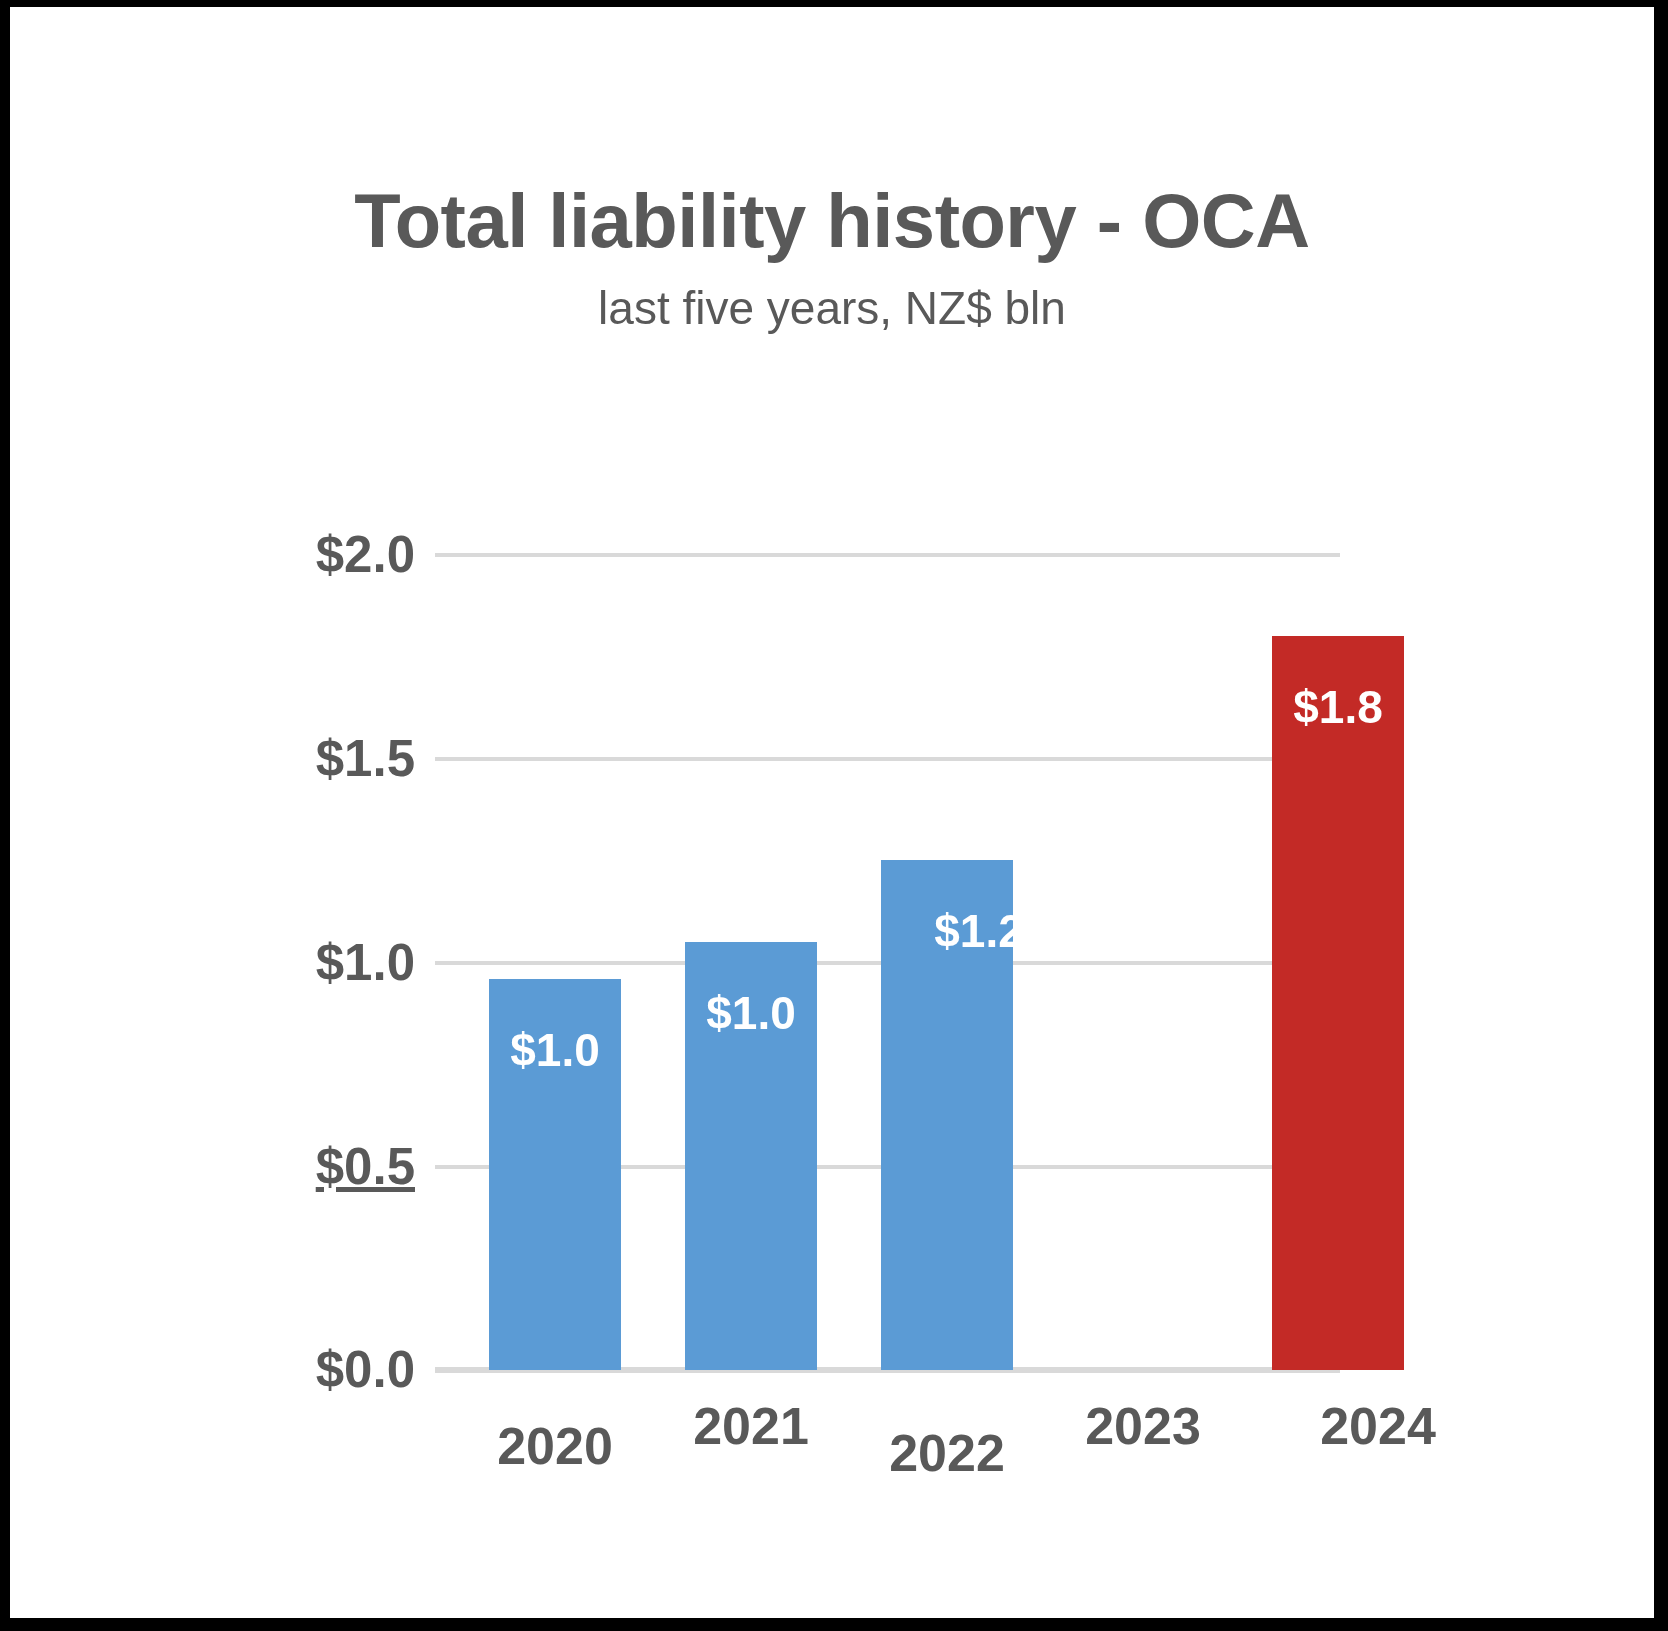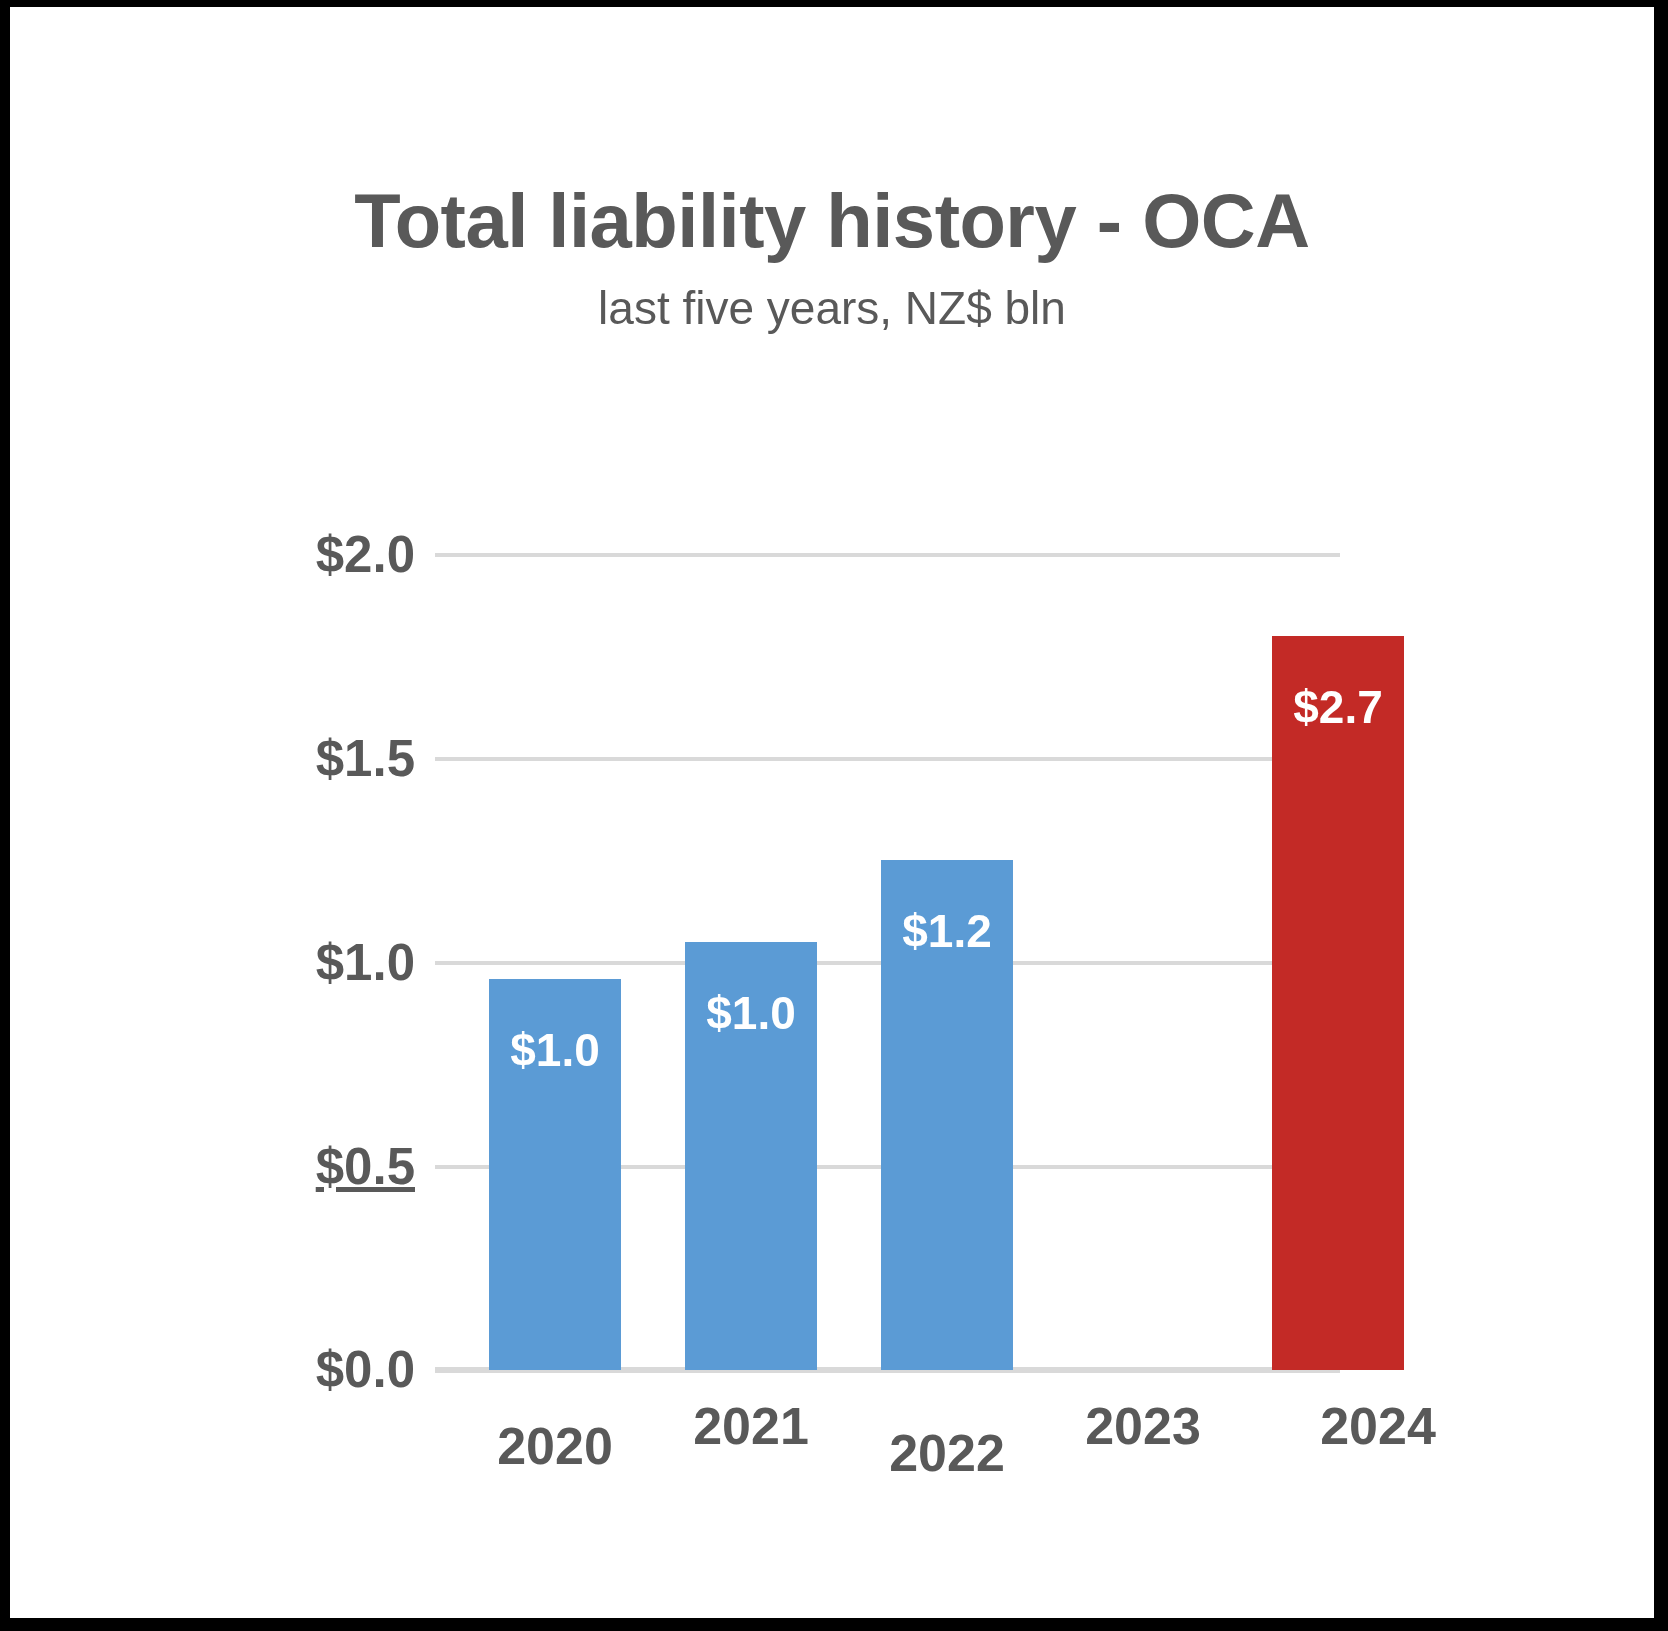--- a/index.html
+++ b/index.html
@@ -154,26 +154,26 @@
 
       <div class="bar" style="left:479px; width:132px; height:391px; background:#5B9BD5;">
         <div class="bar-label" style="top:48px;">$1.0</div>
       </div>
 
       <div class="bar" style="left:675px; width:132px; height:428px; background:#5B9BD5;">
         <div class="bar-label" style="top:48px;">$1.0</div>
       </div>
 
       <div class="bar" style="left:871px; width:132px; height:510px; background:#5B9BD5;">
-        <div class="bar-label" style="top:48px;">$1.2</div>
+        <div class="bar-label" style="top:48px;padding-left:32px;">$1.2</div>
       </div>
 
 
       <div class="bar" style="left:1262px; width:132px; height:734px; background:#C32A26;">
-        <div class="bar-label" style="top:48px;">$2.7</div>
+        <div class="bar-label" style="top:48px;">$1.8</div>
       </div>
 
     </div>
 
     <div>
       <div class="xtick" style="left:479px; width:132px;margin-top:20px;">2020</div>
       <div class="xtick" style="left:675px; width:132px;">2021</div>
       <div class="xtick" style="left:871px; width:132px;margin-top:27px;">2022</div>
       <div class="xtick" style="left:1067px; width:132px;">2023</div>
       <div class="xtick" style="left:1302px; width:132px;">2024</div>

